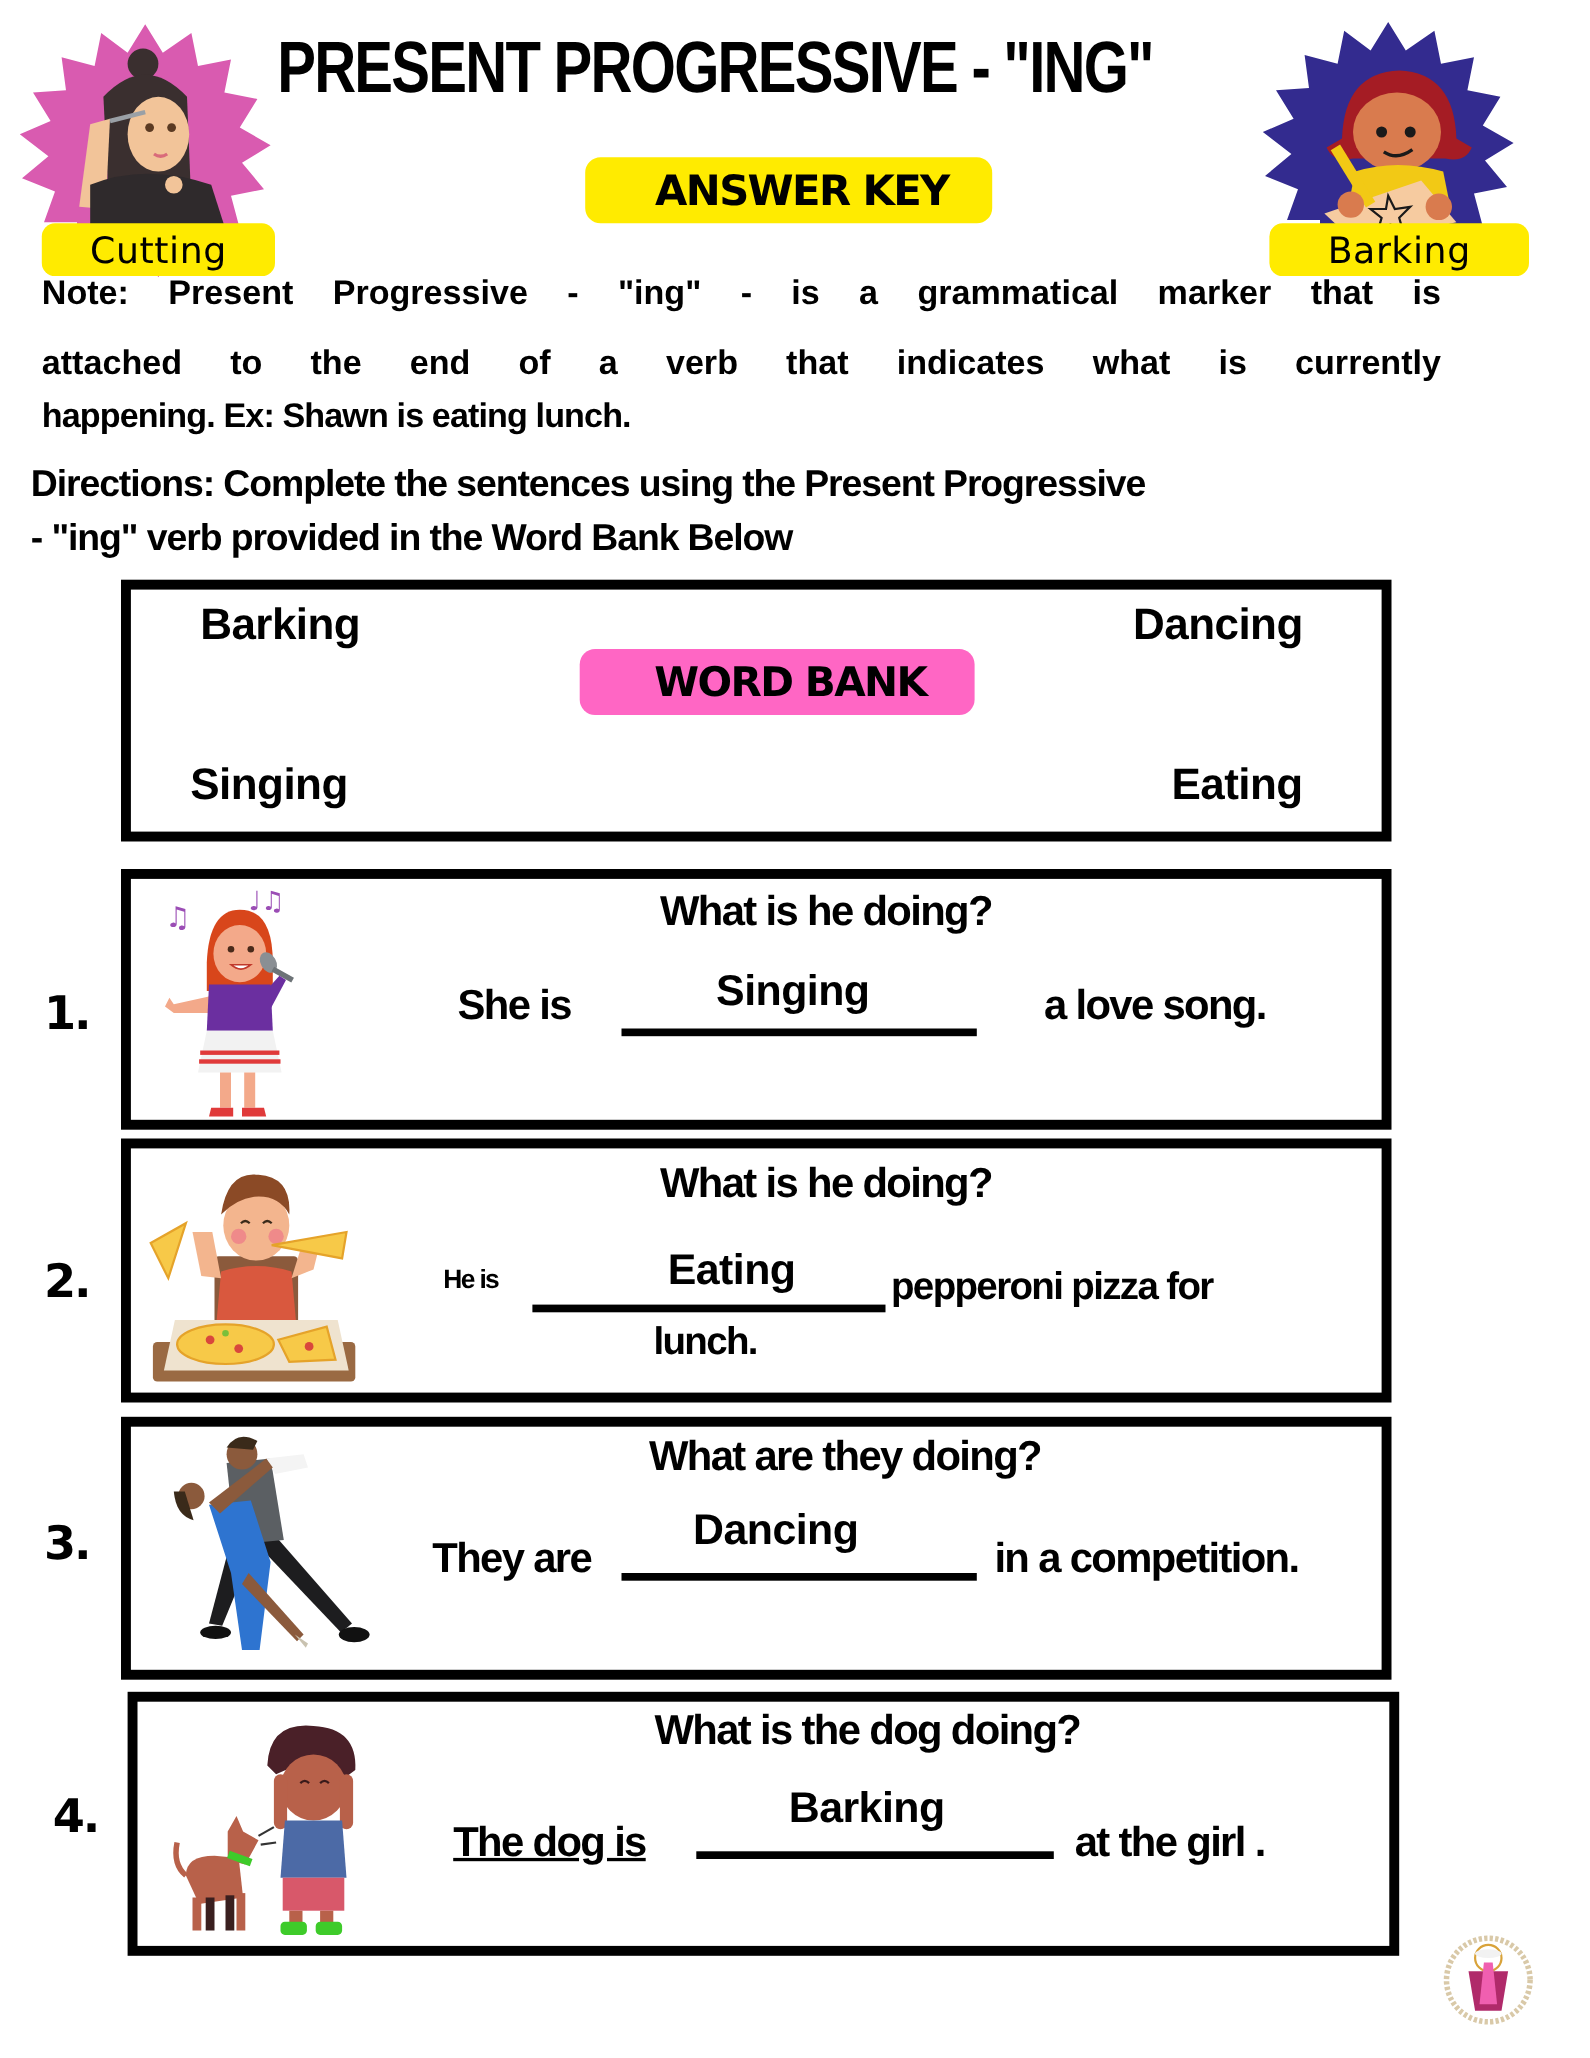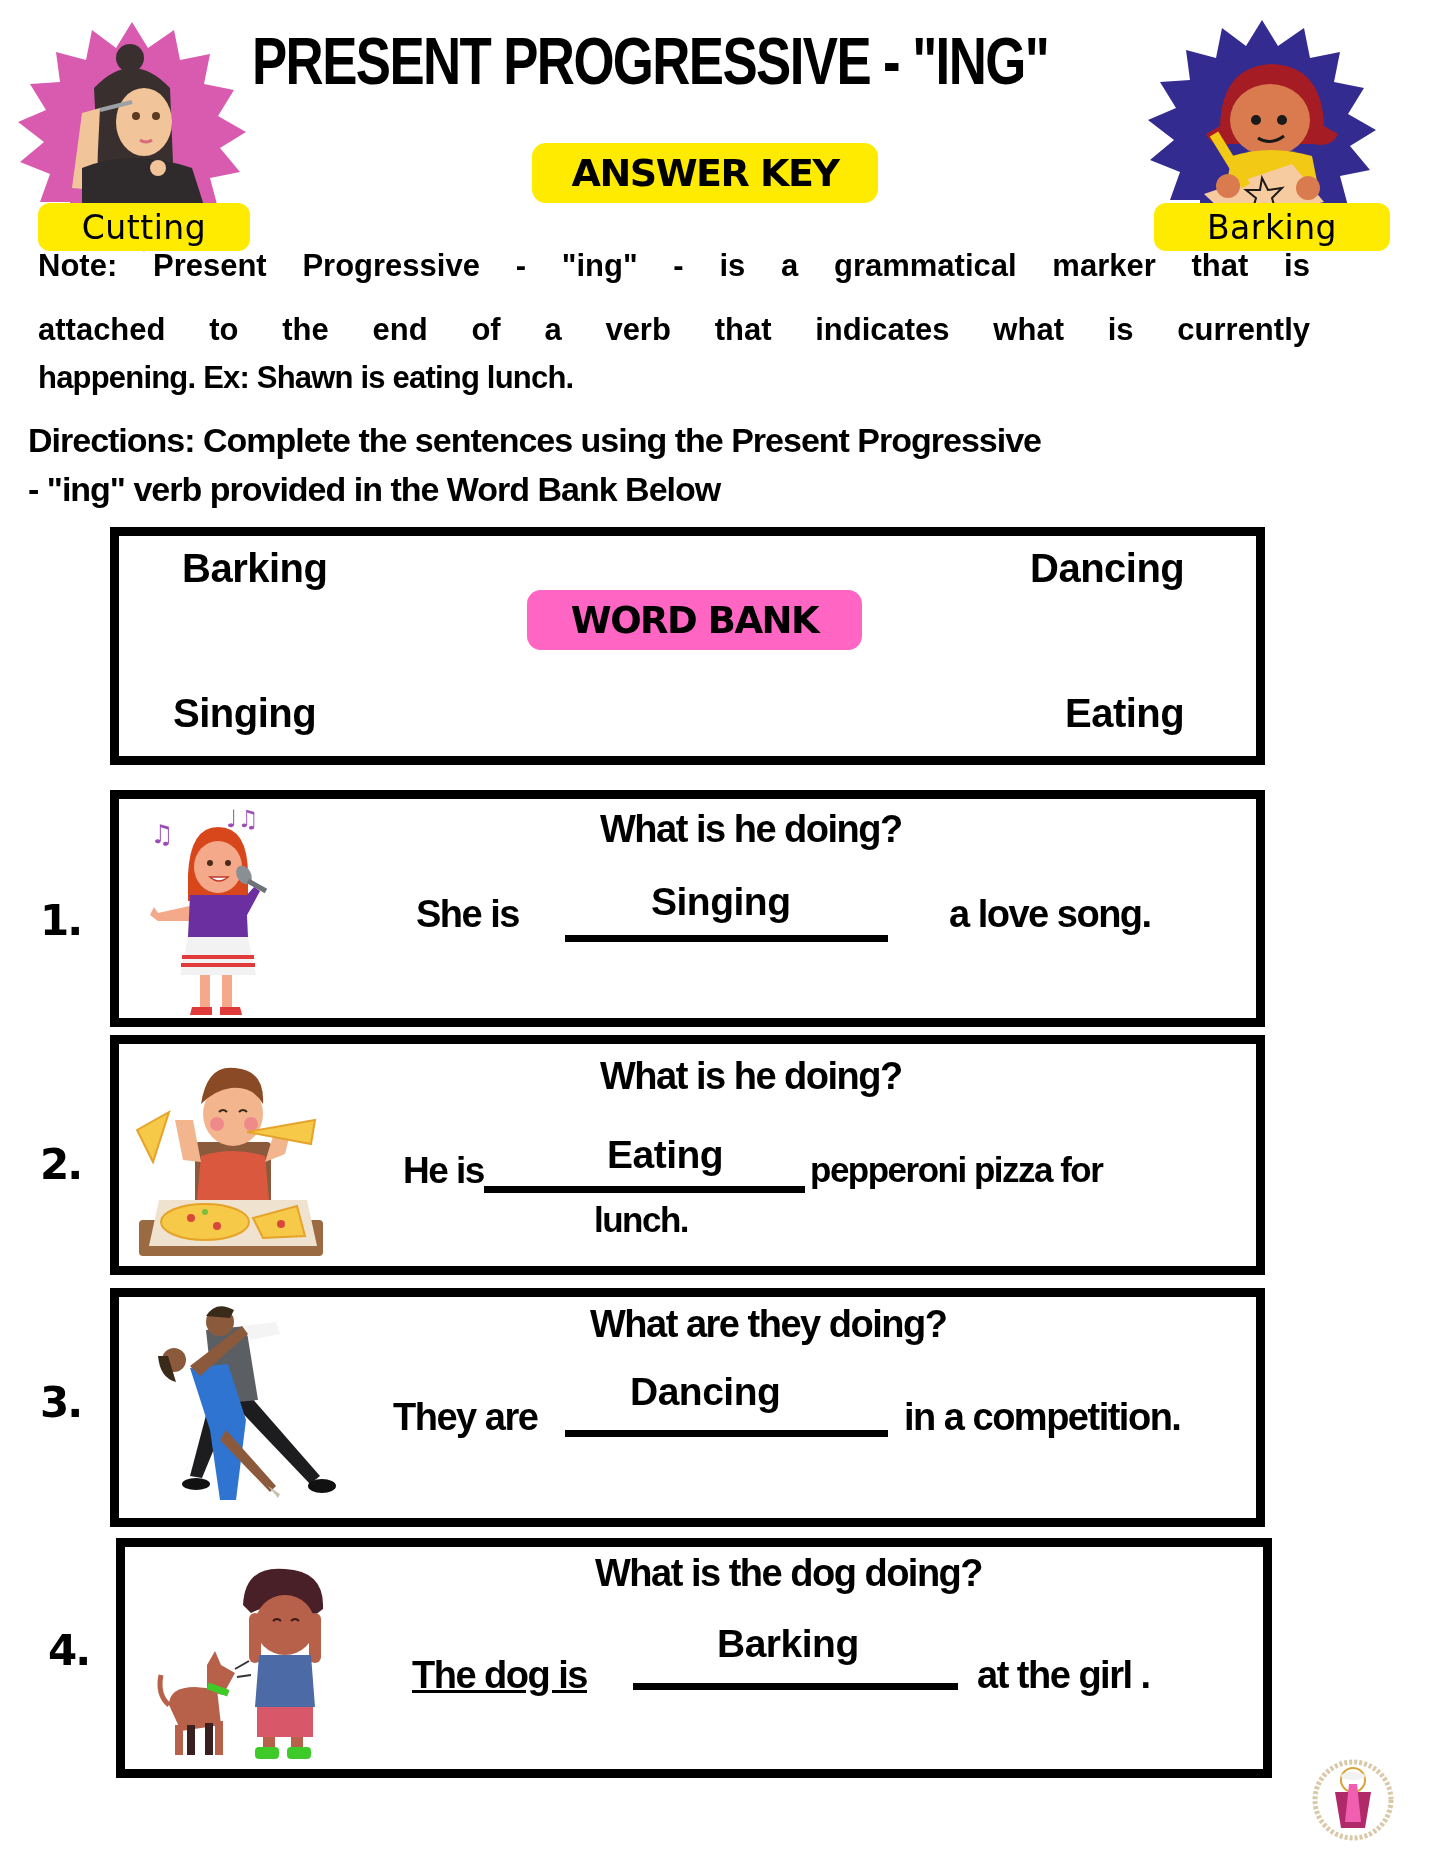--- a/index.html
+++ b/index.html
@@ -6,21 +6,21 @@
   body { width:1445px; height:1871px; position:relative; overflow:hidden;
          font-family:"Liberation Sans", "DejaVu Sans", sans-serif; color:#000; }
   .abs { position:absolute; }
   .heavy { font-family:"Liberation Sans", sans-serif; font-weight:bold; color:#000; white-space:nowrap; }
   .cond { display:inline-block; transform-origin:left top; }
 
   
   #title { left:252px; top:26px; font-size:66px; letter-spacing:-2px; line-height:70px; }
   #title .cond { transform:scaleX(0.80); }
 
-  .pill { position:absolute; border-radius:14px; display:flex; align-items:center; justify-content:center; }
+  .pill { position:absolute; border-radius:14px; display:flex; align-items:center; justify-content:center;padding-left:24px; }
   #answer-key { left:532px; top:143px; width:346px; height:60px; background:#FFEB00; }
   #answer-key span { font-family:"DejaVu Sans", sans-serif; font-weight:bold; font-size:38px; letter-spacing:-1.5px; }
 
   .badge-wrap { position:absolute; }
   .corner-label { position:absolute; background:#FFEB00; border-radius:12px; display:flex; align-items:center; justify-content:center; }
   .corner-label span { font-family:"DejaVu Sans", sans-serif; font-weight:normal; font-size:33px; letter-spacing:0.5px; }
 
   
   .para { position:absolute; font-family:"Liberation Sans", sans-serif; font-weight:bold; font-size:31px; white-space:nowrap; }
   .justify-line { display:flex; justify-content:space-between; }
@@ -209,21 +209,21 @@
 
   <polygon points="24,150 172,150 182,196 14,196" fill="#EFE3CF"></polygon>
   <ellipse cx="70" cy="172" rx="44" ry="18" fill="#F7C948" stroke="#E5A32A" stroke-width="2"></ellipse>
   <polygon points="118,168 162,156 170,186 128,188" fill="#F7C948" stroke="#E5A32A" stroke-width="2"></polygon>
   <circle cx="56" cy="168" r="4" fill="#D9473C"></circle>
     <circle cx="82" cy="176" r="4" fill="#D9473C"></circle>
   <circle cx="70" cy="162" r="3" fill="#7BBF3A"></circle>
     <circle cx="146" cy="174" r="4" fill="#D9473C"></circle>
 </svg>
 <div class="q" style="left:600px;top:1055px;">What is he doing?</div>
-<div class="s" style="left:403px;top:1150px;font-size:37px;">He is</div>
+<div class="s" style="left:403px;top:1150px;font-size:24px;">He is</div>
 <div class="ans" style="left:607px;top:1133px;">Eating</div>
 <div class="blank" style="left:484px;top:1186px;width:321px;"></div>
 <div class="s" style="left:810px;top:1150px;font-size:35px;">pepperoni pizza for</div>
 <div class="s" style="left:594px;top:1200px;font-size:35px;">lunch.</div>
 
 <div class="num" style="left:40px;top:1378px;">3.</div>
 <div class="box" style="left:110px;top:1288px;width:1155px;height:239px;"></div>
 <svg class="illus" style="left:150px;top:1300px;" width="200" height="205" viewBox="0 0 200 205">
 
   <path d="M60 100 L40 176 L52 178 L80 110 Z" fill="#1d1d1f"></path>

